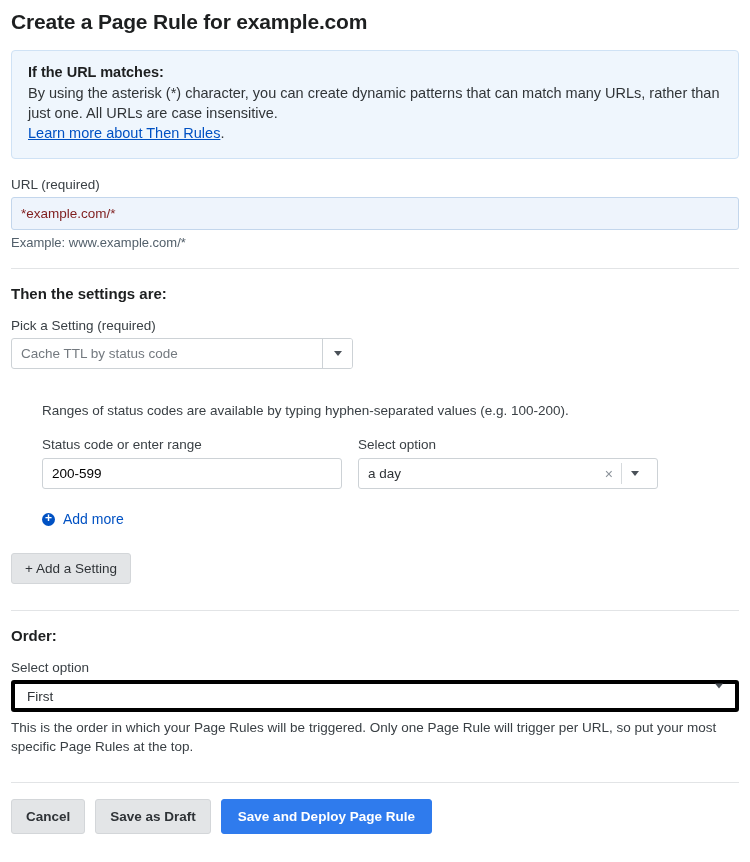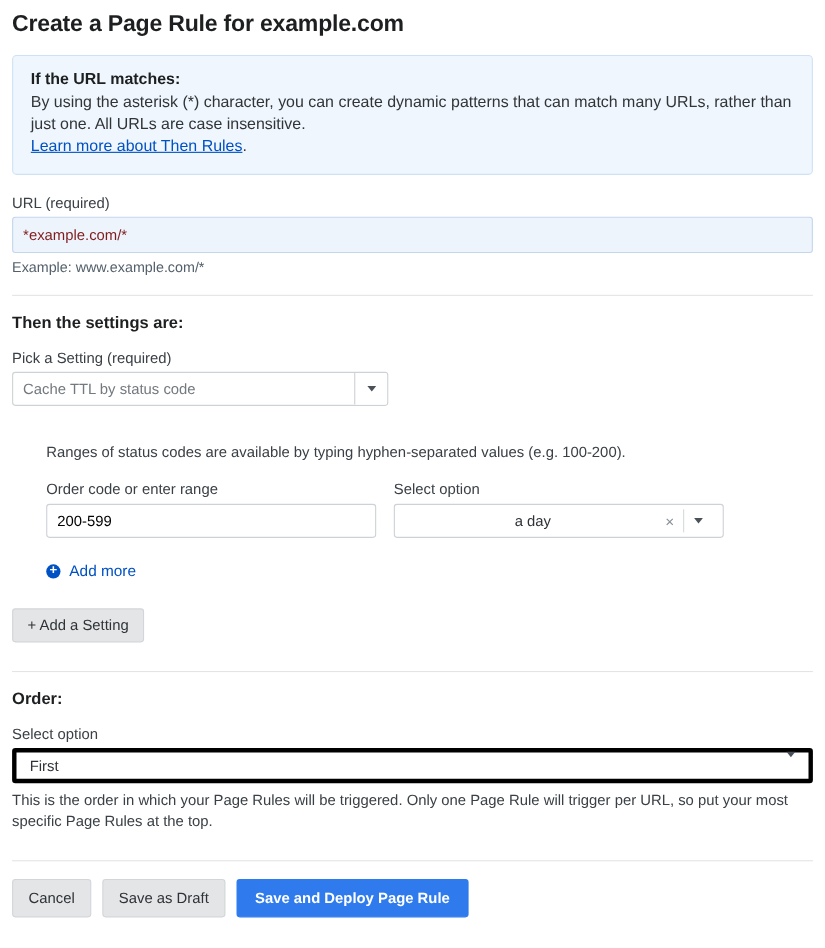--- a/index.html
+++ b/index.html
@@ -153,21 +153,20 @@
   .combo {
     position: relative;
     width: 100%;
     height: 31px;
     border: 1px solid #cdd2d6;
     border-radius: 3px;
     background: #fff;
     display: flex;
     align-items: center;
     padding: 0 9px;
-    text-align: center;
   }
   .combo-value {
     flex: 1;
     font-size: 13.5px;
     color: #2f3337;
   }
   .combo-clear {
     color: #8a9199;
     font-size: 14px;
     padding: 0 8px 0 4px;
@@ -258,20 +257,21 @@
   }
   .btn {
     border-radius: 3px;
     font-size: 13.5px;
     padding: 9px 14px;
     cursor: pointer;
     font-family: "Liberation Sans", sans-serif;
     border: 1px solid #d3d6d9;
     background: #e3e5e7;
     color: #2f3337;
+    font-weight: bold;
   }
   .btn-primary {
     background: #2f7bed;
     border-color: #2f7bed;
     color: #ffffff;
     font-weight: bold;
     padding: 9px 16px;
   }
 </style>
 </head>
@@ -304,21 +304,21 @@
     <div class="setting-select-arrow">
       <span class="caret-down"></span>
     </div>
   </div>
 
   <div class="sub-panel">
     <div class="sub-note">Ranges of status codes are available by typing hyphen-separated values (e.g. 100-200).</div>
 
     <div class="row">
       <div class="col-code">
-        <div class="sub-label">Order code or enter range</div>
+        <div class="sub-label">Status code or enter range</div>
         <input class="text-input" type="text" value="200-599" style="">
       </div>
       <div class="col-option">
         <div class="sub-label">Select option</div>
         <div class="combo">
           <span class="combo-value">a day</span>
           <span class="combo-clear">×</span>
           <span class="combo-sep"></span>
           <span class="combo-arrow">
             <span class="caret-down"></span>

